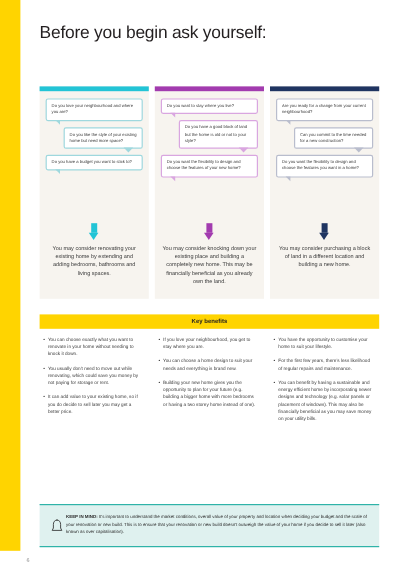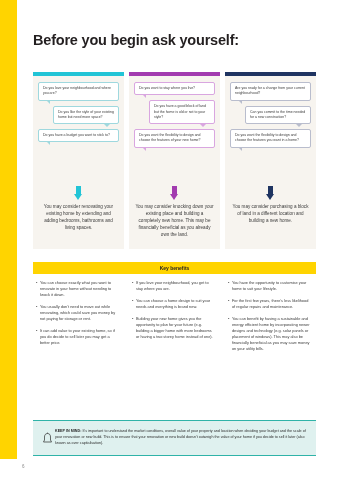--- a/index.html
+++ b/index.html
@@ -24,23 +24,23 @@
     position: absolute;
     left: 0;
     top: 0;
     width: 17px;
     height: 459px;
     background: #ffd400;
   }
   .page-title {
     position: absolute;
     left: 33px;
-    top: 32px;
+    top: 20px;
     font-size: 14.5px;
-    font-weight: bold;
+    font-weight: normal;
     letter-spacing: -0.2px;
     color: #231f20;
   }
   .columns {
     position: absolute;
     left: 33px;
     top: 72px;
     width: 283px;
     display: flex;
     gap: 5px;

